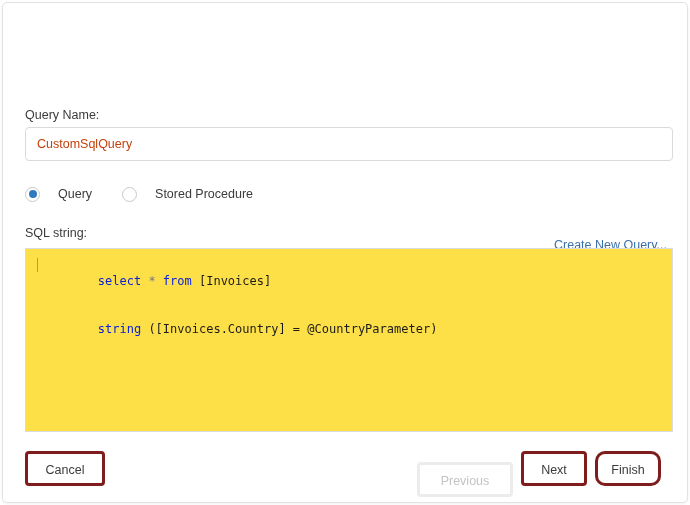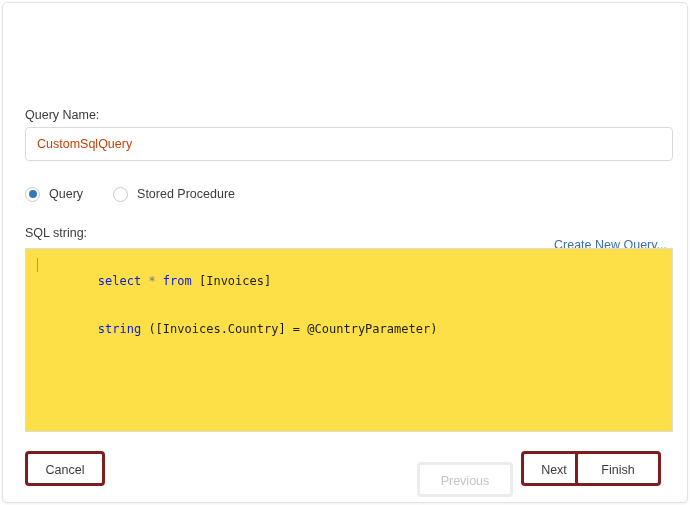--- a/index.html
+++ b/index.html
@@ -123,21 +123,21 @@
     top: 50%;
     width: 8px;
     height: 8px;
     margin: -4px 0 0 -4px;
     border-radius: 50%;
     background: #3079bf;
   }
   .radio-label {
     font-size: 12.5px;
     color: #3b3b3b;
-    margin-left: 9px;
+    margin-left: 18px;
     line-height: 16px;
   }
 
   
   #lbl-sql-string { left: 22px; top: 148px; }
 
   .link {
     position: absolute;
     right: 20px;
     top: 160px;
@@ -199,21 +199,21 @@
   }
   .btn.disabled {
     color: #c4c4c4;
     border-color: #ececec;
     cursor: default;
   }
 
   #btn-cancel   { left: 22px;  top: 374px; width: 80px; }
   #btn-previous { left: 414px; top: 374px; width: 96px; margin-top: 11px; }
   #btn-next     { left: 518px; top: 374px; width: 66px; }
-  #btn-finish   { left: 572px; top: 374px; width: 86px; }
+  #btn-finish   { left: 592px; top: 374px; width: 66px; border-radius: 10px; }
 </style>
 </head>
 <body>
 
 <div class="dialog">
 
 
   <div class="body">
 
     <div class="field-label" id="lbl-query-name">Query Name:</div>

